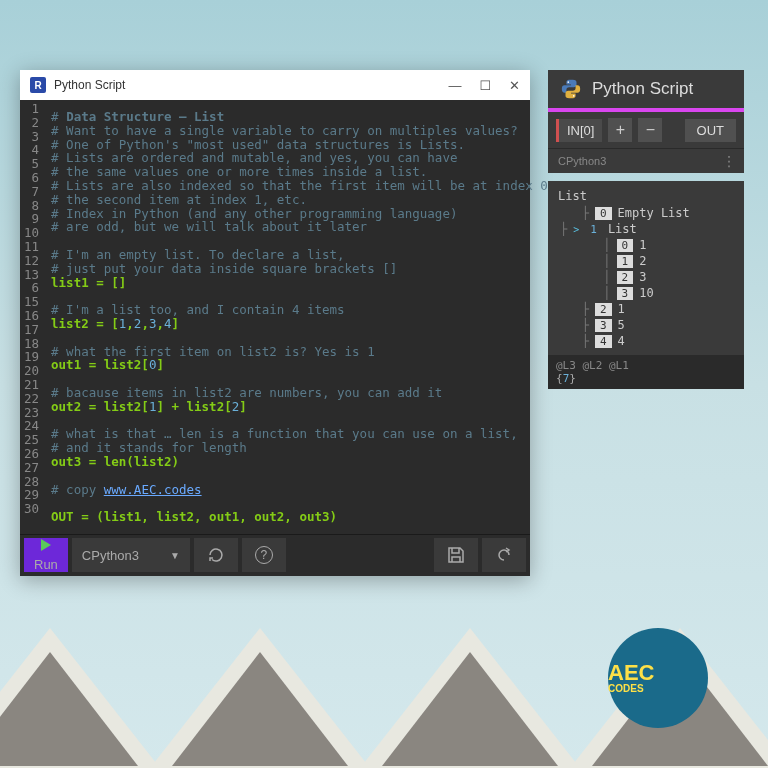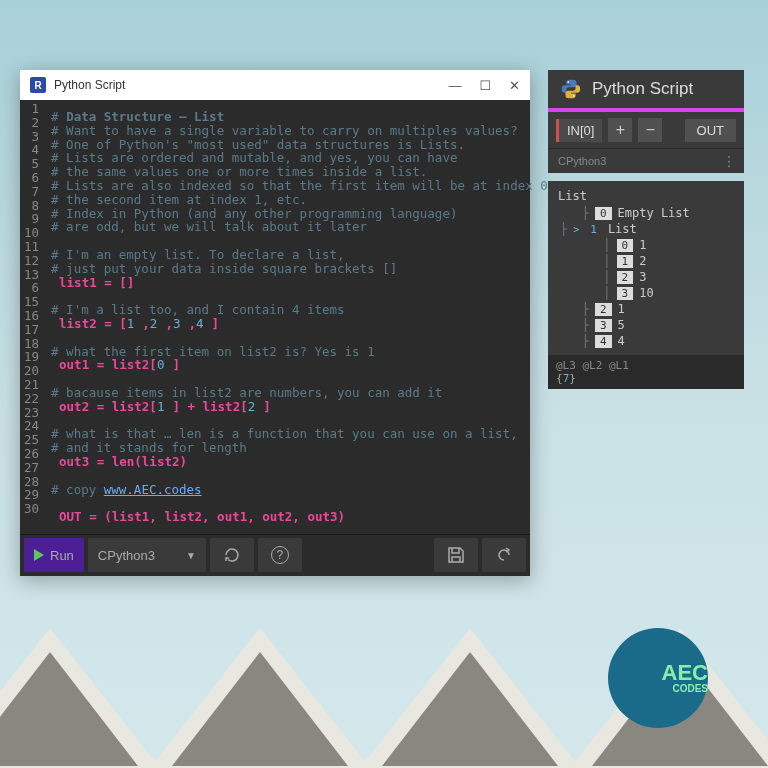--- a/index.html
+++ b/index.html
@@ -45,23 +45,23 @@
 .logo {
   position: absolute;
   right: 60px;
   bottom: 40px;
   width: 100px;
   height: 100px;
   border-radius: 50%;
   background: #1a6a8a;
   display: flex;
   flex-direction: column;
-  align-items: flex-end;
+  align-items: flex-start;
   justify-content: center;
-  color: #86efac;
+  color: #fde047;
   font-weight: bold;
   font-size: 22px;
   line-height: 1;
   z-index: 5;
 }
 .logo span:last-child { font-size: 10px; }
 
 
 .editor-window {
   position: absolute;
@@ -120,21 +120,21 @@
 .gutter div { height: 13.8px; }
 .code {
   flex: 1;
   padding: 10px 6px;
   color: #bbb;
   white-space: pre;
 }
 .code .line { height: 13.8px; display: block; }
 .c-comment { color: #5a7a8a; }
 .c-bold { font-weight: bold; }
-.c-white { color: #ec4899; font-weight: bold; margin-left: 8px; }
+.c-white { color: #84cc16; font-weight: bold; }
 .c-num { color: #6ab0d8; }
 .c-link { color: #6aaaff; text-decoration: underline; }
 .toolbar {
   height: 42px;
   background: #2b2b2b;
   display: flex;
   align-items: center;
   gap: 4px;
   padding: 4px;
   border-top: 1px solid #1a1a1a;
@@ -144,21 +144,21 @@
   border: none;
   color: #aaa;
   height: 34px;
   display: flex;
   align-items: center;
   justify-content: center;
   padding: 0 10px;
   font-size: 13px;
   gap: 6px;
 }
-.run-btn { background: #4c1d95; }
+.run-btn { background: #6d28d9; flex-direction: column; }
 .play-icon {
   width: 0; height: 0;
   border-top: 6px solid transparent;
   border-bottom: 6px solid transparent;
   border-left: 10px solid #5ac85a;
 }
 .select-btn { width: 118px; justify-content: space-between; }
 .chev { font-size: 10px; }
 .sq-btn { width: 44px; font-size: 16px; }
 .tb-spacer { flex: 1; }

